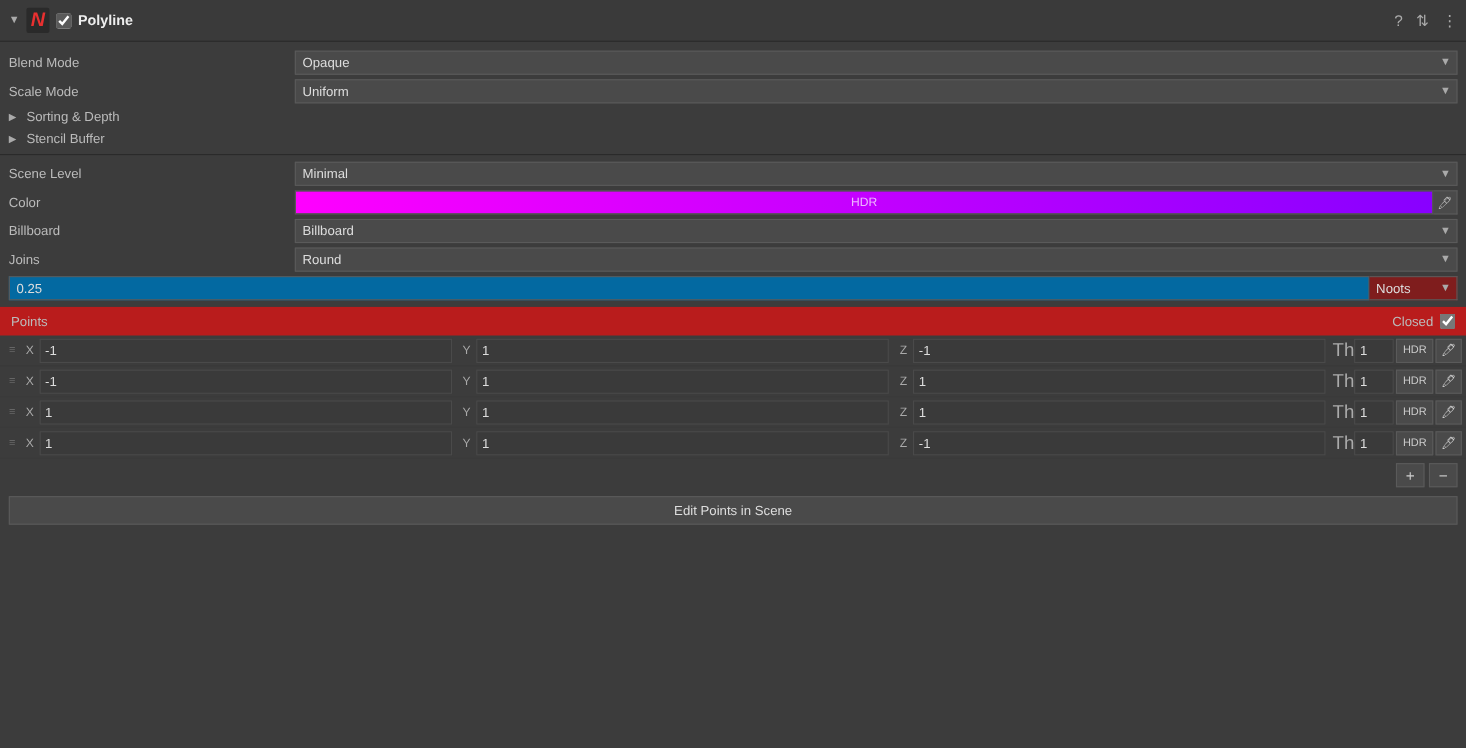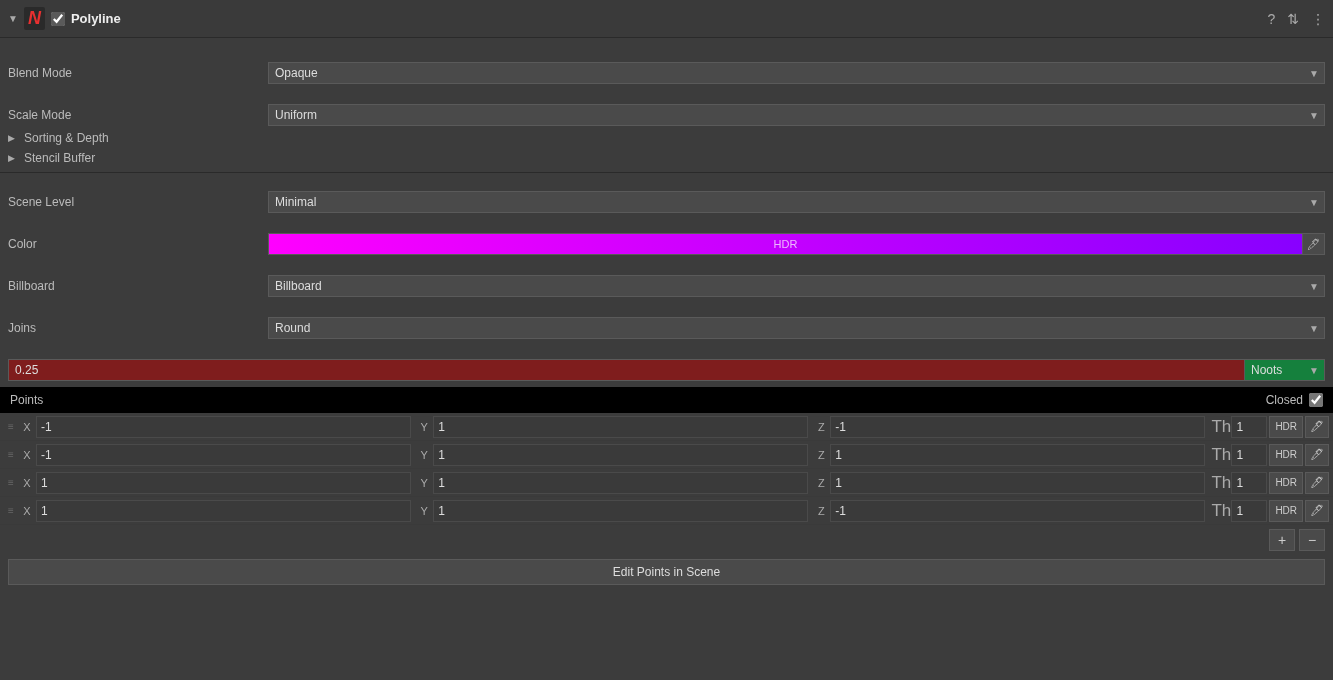--- a/index.html
+++ b/index.html
@@ -67,21 +67,20 @@
     .content {
       flex: 1;
       padding: 6px 0;
       overflow-y: auto;
     }
     .row {
       display: flex;
       align-items: center;
       min-height: 22px;
       padding: 2px 8px;
-      margin-top: 16px;
     }
     .row-label {
       width: 260px;
       color: #bbb;
       font-size: 12px;
       flex-shrink: 0;
     }
     .row-value {
       flex: 1;
       display: flex;
@@ -156,52 +155,52 @@
       align-items: center;
       justify-content: center;
       cursor: pointer;
       color: #bbb;
       font-size: 11px;
       flex-shrink: 0;
     }
     
     .thickness-input {
       flex: 1;
-      background: #7f1d1d;
+      background: #0369a1;
       border: 1px solid #5a5a5a;
       color: #ddd;
       font-size: 12px;
       padding: 2px 6px;
       height: 22px;
       outline: none;
     }
     .unit-dropdown-wrapper {
       position: relative;
       width: 80px;
       flex-shrink: 0;
     }
     .unit-dropdown-wrapper select {
       width: 100%;
-      background: #15803d;
+      background: #7f1d1d;
       border: 1px solid #5a5a5a;
       border-left: none;
       color: #ddd;
       font-size: 12px;
       padding: 2px 20px 2px 6px;
       height: 22px;
       appearance: none;
       -webkit-appearance: none;
       cursor: pointer;
       outline: none;
     }
     
     .points-header {
       display: flex;
       align-items: center;
-      background: #000000;
+      background: #b91c1c;
       padding: 3px 10px;
       margin: 4px 0 0 0;
       height: 26px;
     }
     .points-title {
       flex: 1;
       color: #bbb;
       font-size: 12px;
     }
     .points-closed-label {

